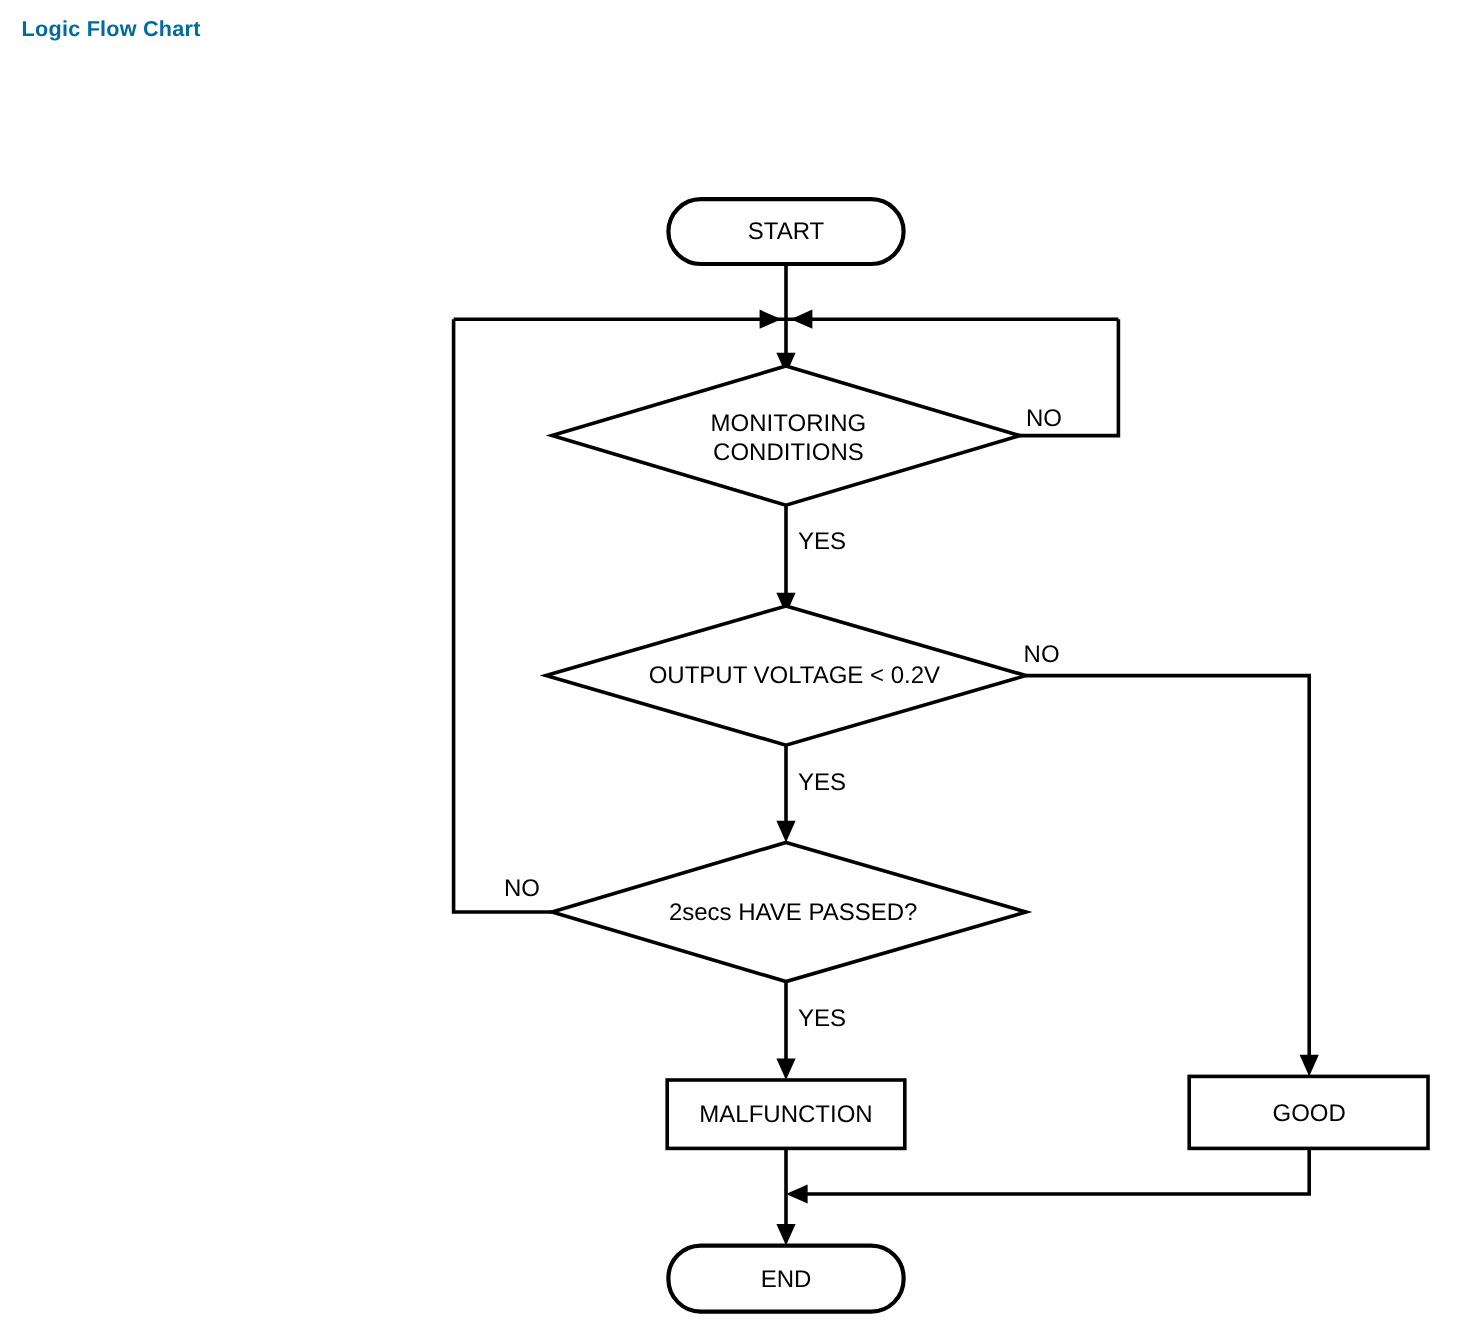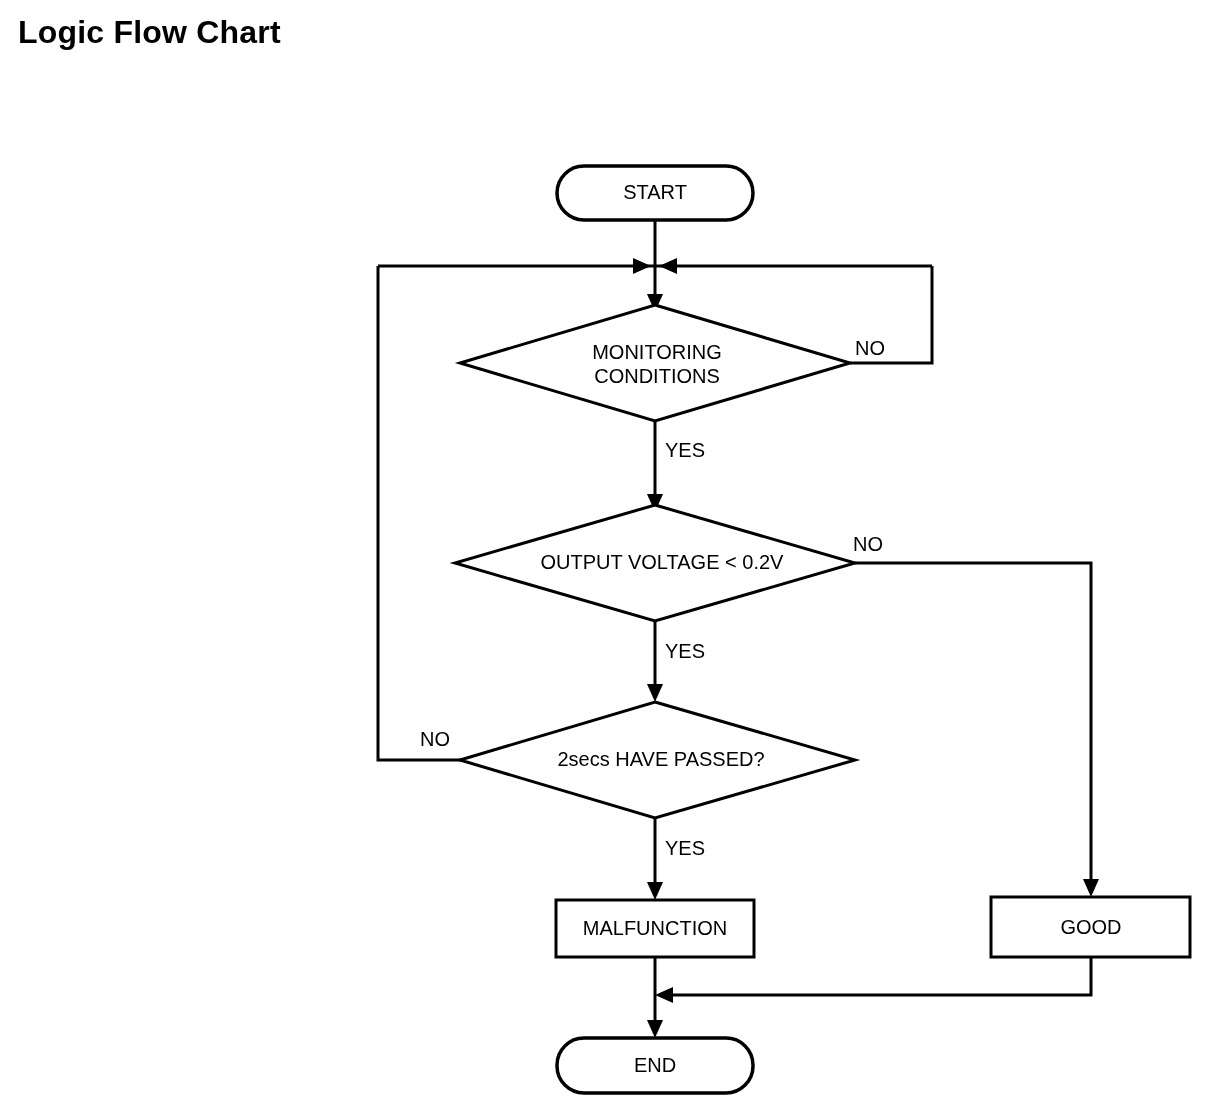--- a/index.html
+++ b/index.html
@@ -11,23 +11,23 @@
     width: 1216px;
     height: 1118px;
     position: relative;
     font-family: "Liberation Sans", sans-serif;
     overflow: hidden;
   }
   #page-title {
     position: absolute;
     left: 18px;
     top: 14px;
-    font-size: 32px;
+    font-size: 18px;
     font-weight: bold;
-    color: #000000;
+    color: #0369a1;
     letter-spacing: 0.2px;
     font-family: "Liberation Sans", sans-serif;
   }
   #flow-svg {
     position: absolute;
     left: 0;
     top: 0;
     width: 1216px;
     height: 1118px;
   }

